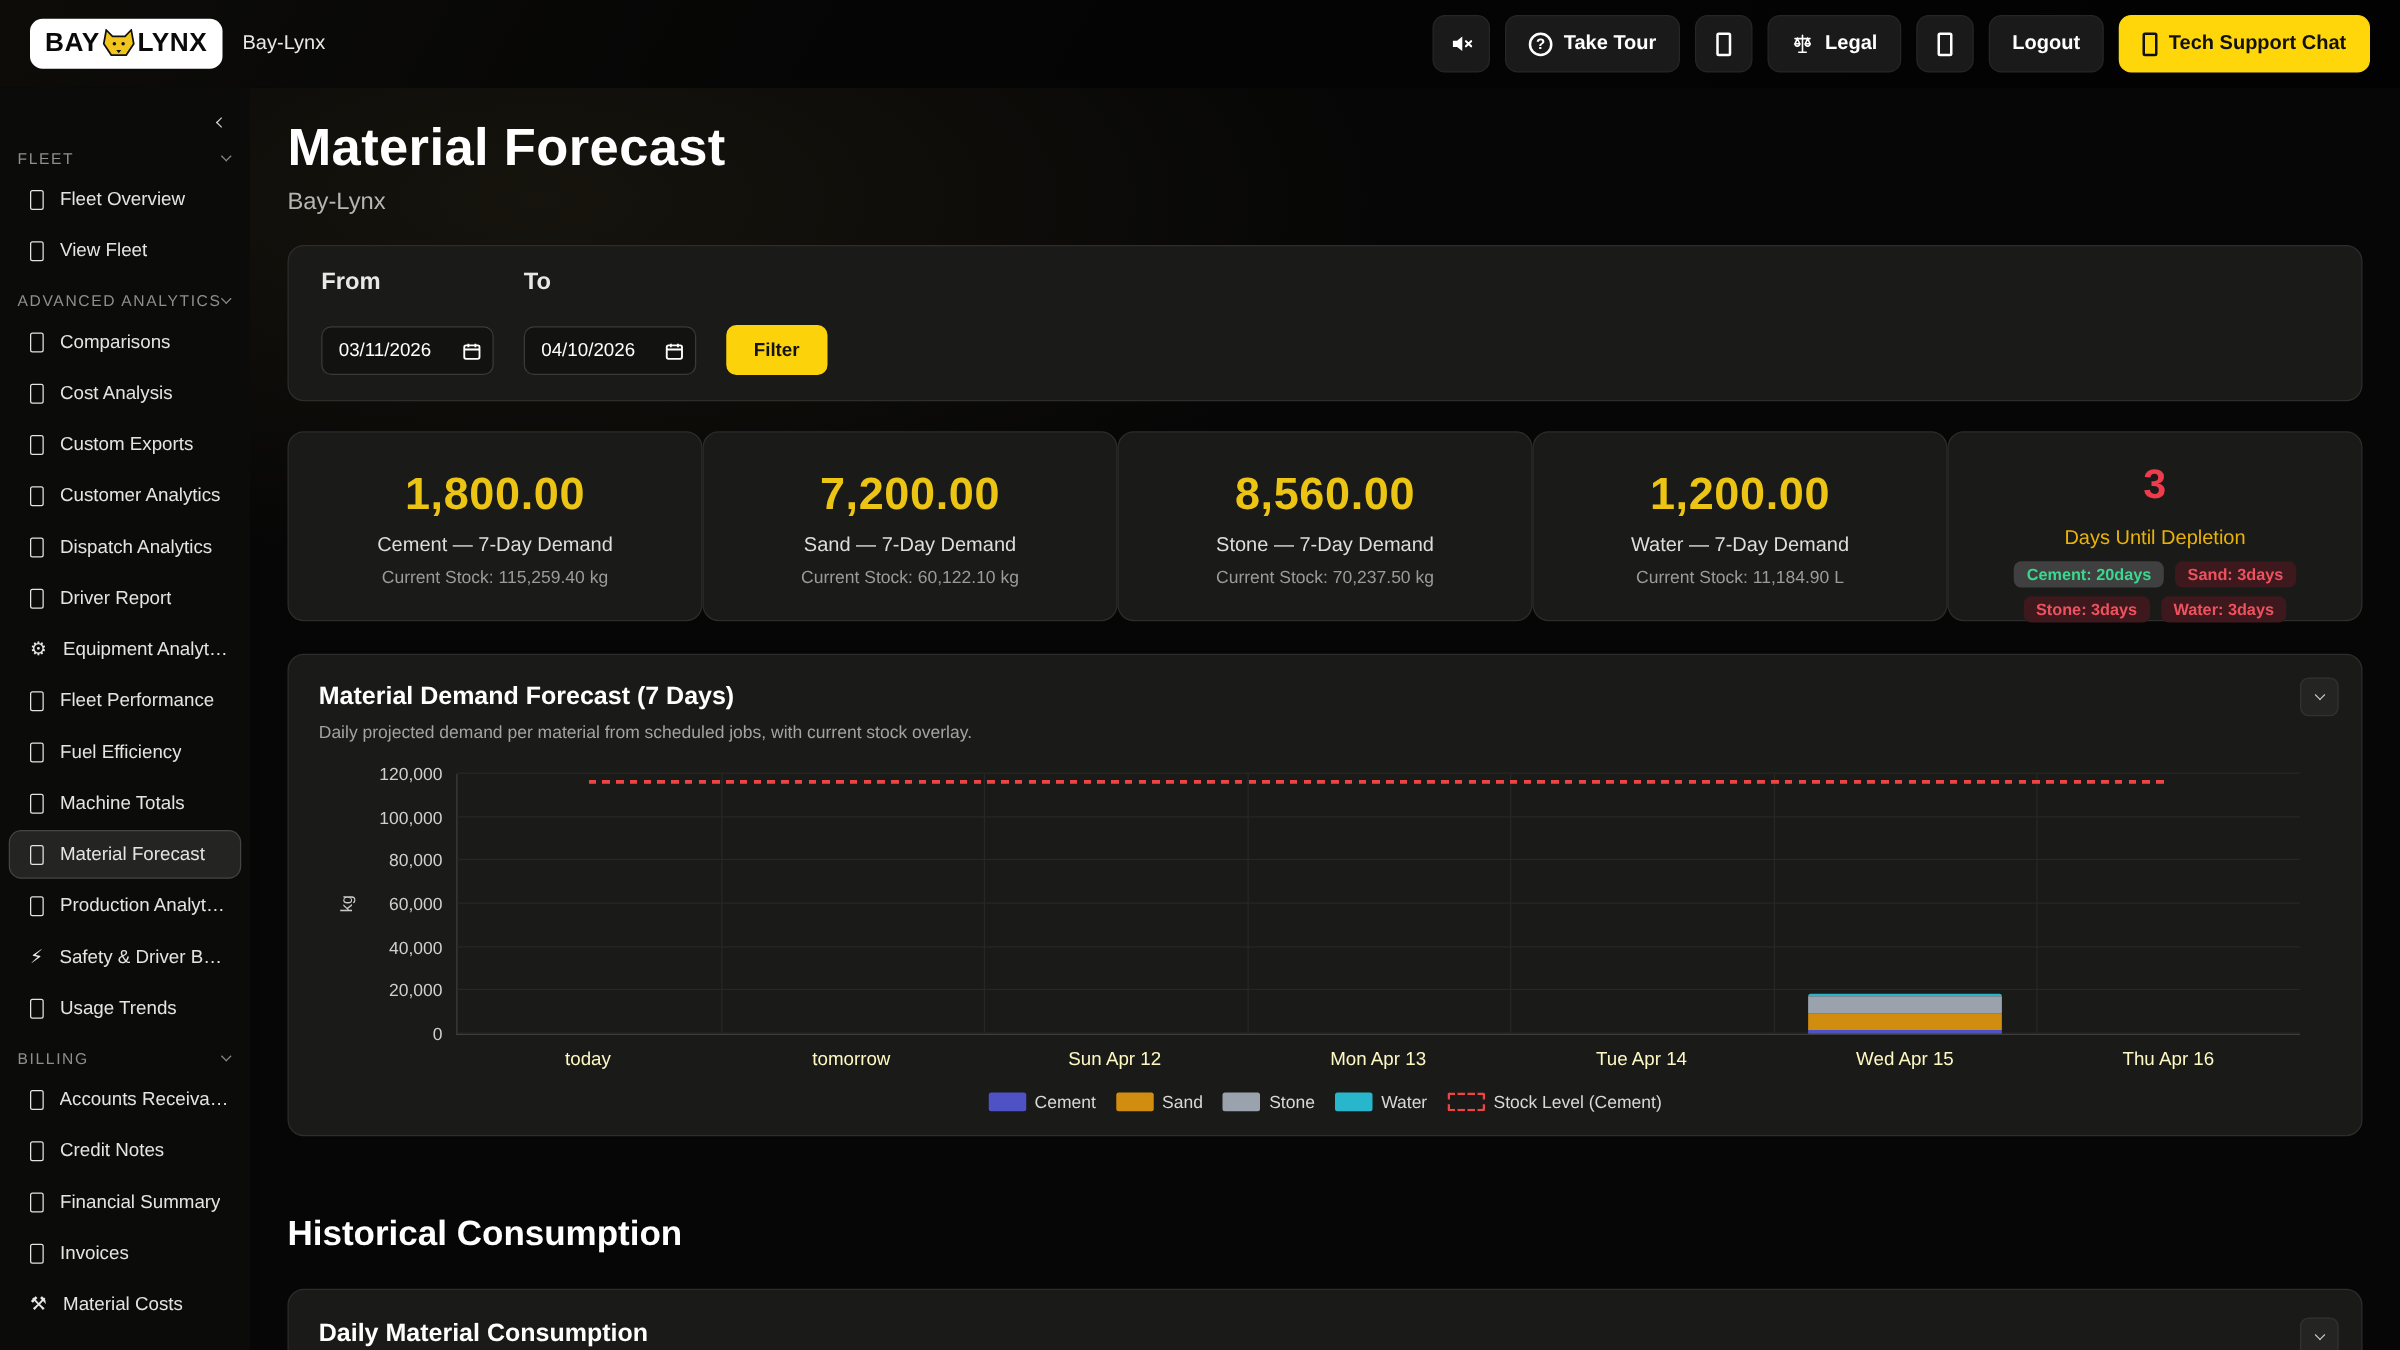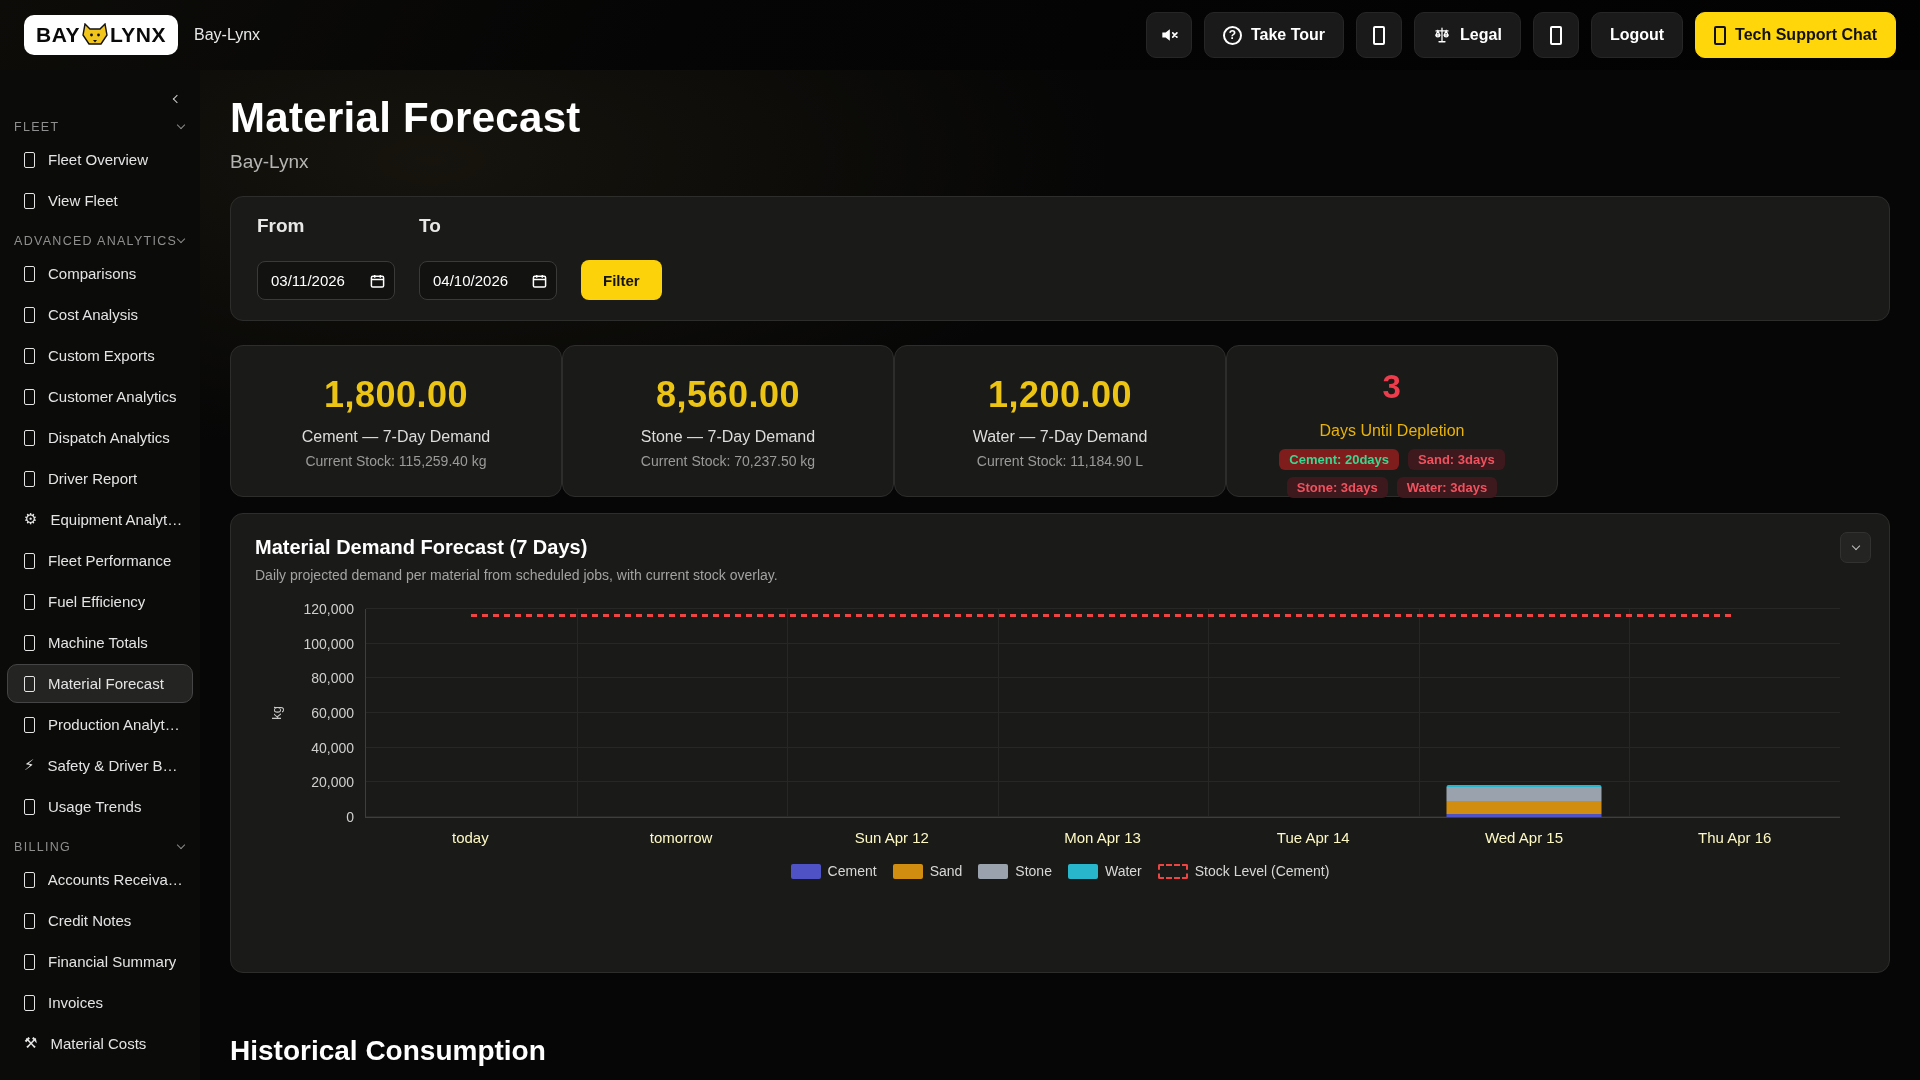--- a/index.html
+++ b/index.html
@@ -64,25 +64,25 @@
 
   
   .stats-row{ margin-top:24px; display:grid; grid-template-columns:repeat(5,1fr); }
   .stat-card{ height:152px; text-align:center; padding-top:28px; }
   .stat-value{ font-size:36px; font-weight:800; color:#ecc413; letter-spacing:.5px; }
   .stat-value.red{ color:#ee3c4c; font-size:33px; }
   .stat-label{ margin-top:12px; font-size:16px; color:#dddddc; }
   .stat-stock{ margin-top:7px; font-size:14px; color:#9b9b99; }
   .badges{ margin:9px auto 0; max-width:265px; display:flex; flex-wrap:wrap; justify-content:center; gap:7px 9px; }
   .badge{ font-size:13px; font-weight:700; padding:3px 10px; border-radius:6px; white-space:nowrap; }
-  .badge.ok{ color:#3bd68f; background:#7f1d1d; }
+  .badge.ok{ color:#3bd68f; background:#404040; }
   .badge.critical{ color:#f0515e; background:#3d191d; }
 
   
-  .chart-card{ margin-top:16px; padding:22px 24px 20px 24px; position:relative; height:460px; }
+  .chart-card{ margin-top:26px; padding:22px 24px 20px 24px; position:relative; height:386px; }
   .card-title{ font-size:20px; font-weight:700; }
   .card-sub{ margin-top:8px; font-size:14px; color:#a3a3a1; }
   .collapse-btn{ position:absolute; top:18px; right:18px; width:31px; height:31px; background:#242423;
     border:1px solid #323231; border-radius:7px; display:flex; align-items:center; justify-content:center;
     color:#c2c2c2; cursor:pointer; }
   .chart-body{ margin-top:26px; padding-left:110px; padding-right:25px; }
   .plot{ position:relative; height:209px; border-left:1px solid #3e3e3c; border-bottom:1px solid #3e3e3c; }
   .grid-h{ position:absolute; left:0; right:0; height:1px; background:#272726; }
   .grid-v{ position:absolute; top:0; bottom:0; width:1px; background:#272726; }
   .ytick{ position:absolute; right:calc(100% + 12px); transform:translateY(50%);
@@ -301,20 +301,25 @@
         </span>
       </div>
       <button class="btn-yellow">Filter</button>
     </section>
 
     <section class="stats-row">
       <div class="card stat-card">
         <div class="stat-value">1,800.00</div>
         <div class="stat-label">Cement — 7-Day Demand</div>
         <div class="stat-stock">Current Stock: 115,259.40 kg</div>
+      </div>
+      <div class="card stat-card">
+        <div class="stat-value">7,200.00</div>
+        <div class="stat-label">Sand — 7-Day Demand</div>
+        <div class="stat-stock">Current Stock: 60,122.10 kg</div>
       </div>
       <div class="card stat-card">
         <div class="stat-value">8,560.00</div>
         <div class="stat-label">Stone — 7-Day Demand</div>
         <div class="stat-stock">Current Stock: 70,237.50 kg</div>
       </div>
       <div class="card stat-card">
         <div class="stat-value">1,200.00</div>
         <div class="stat-label">Water — 7-Day Demand</div>
         <div class="stat-stock">Current Stock: 11,184.90 L</div>

